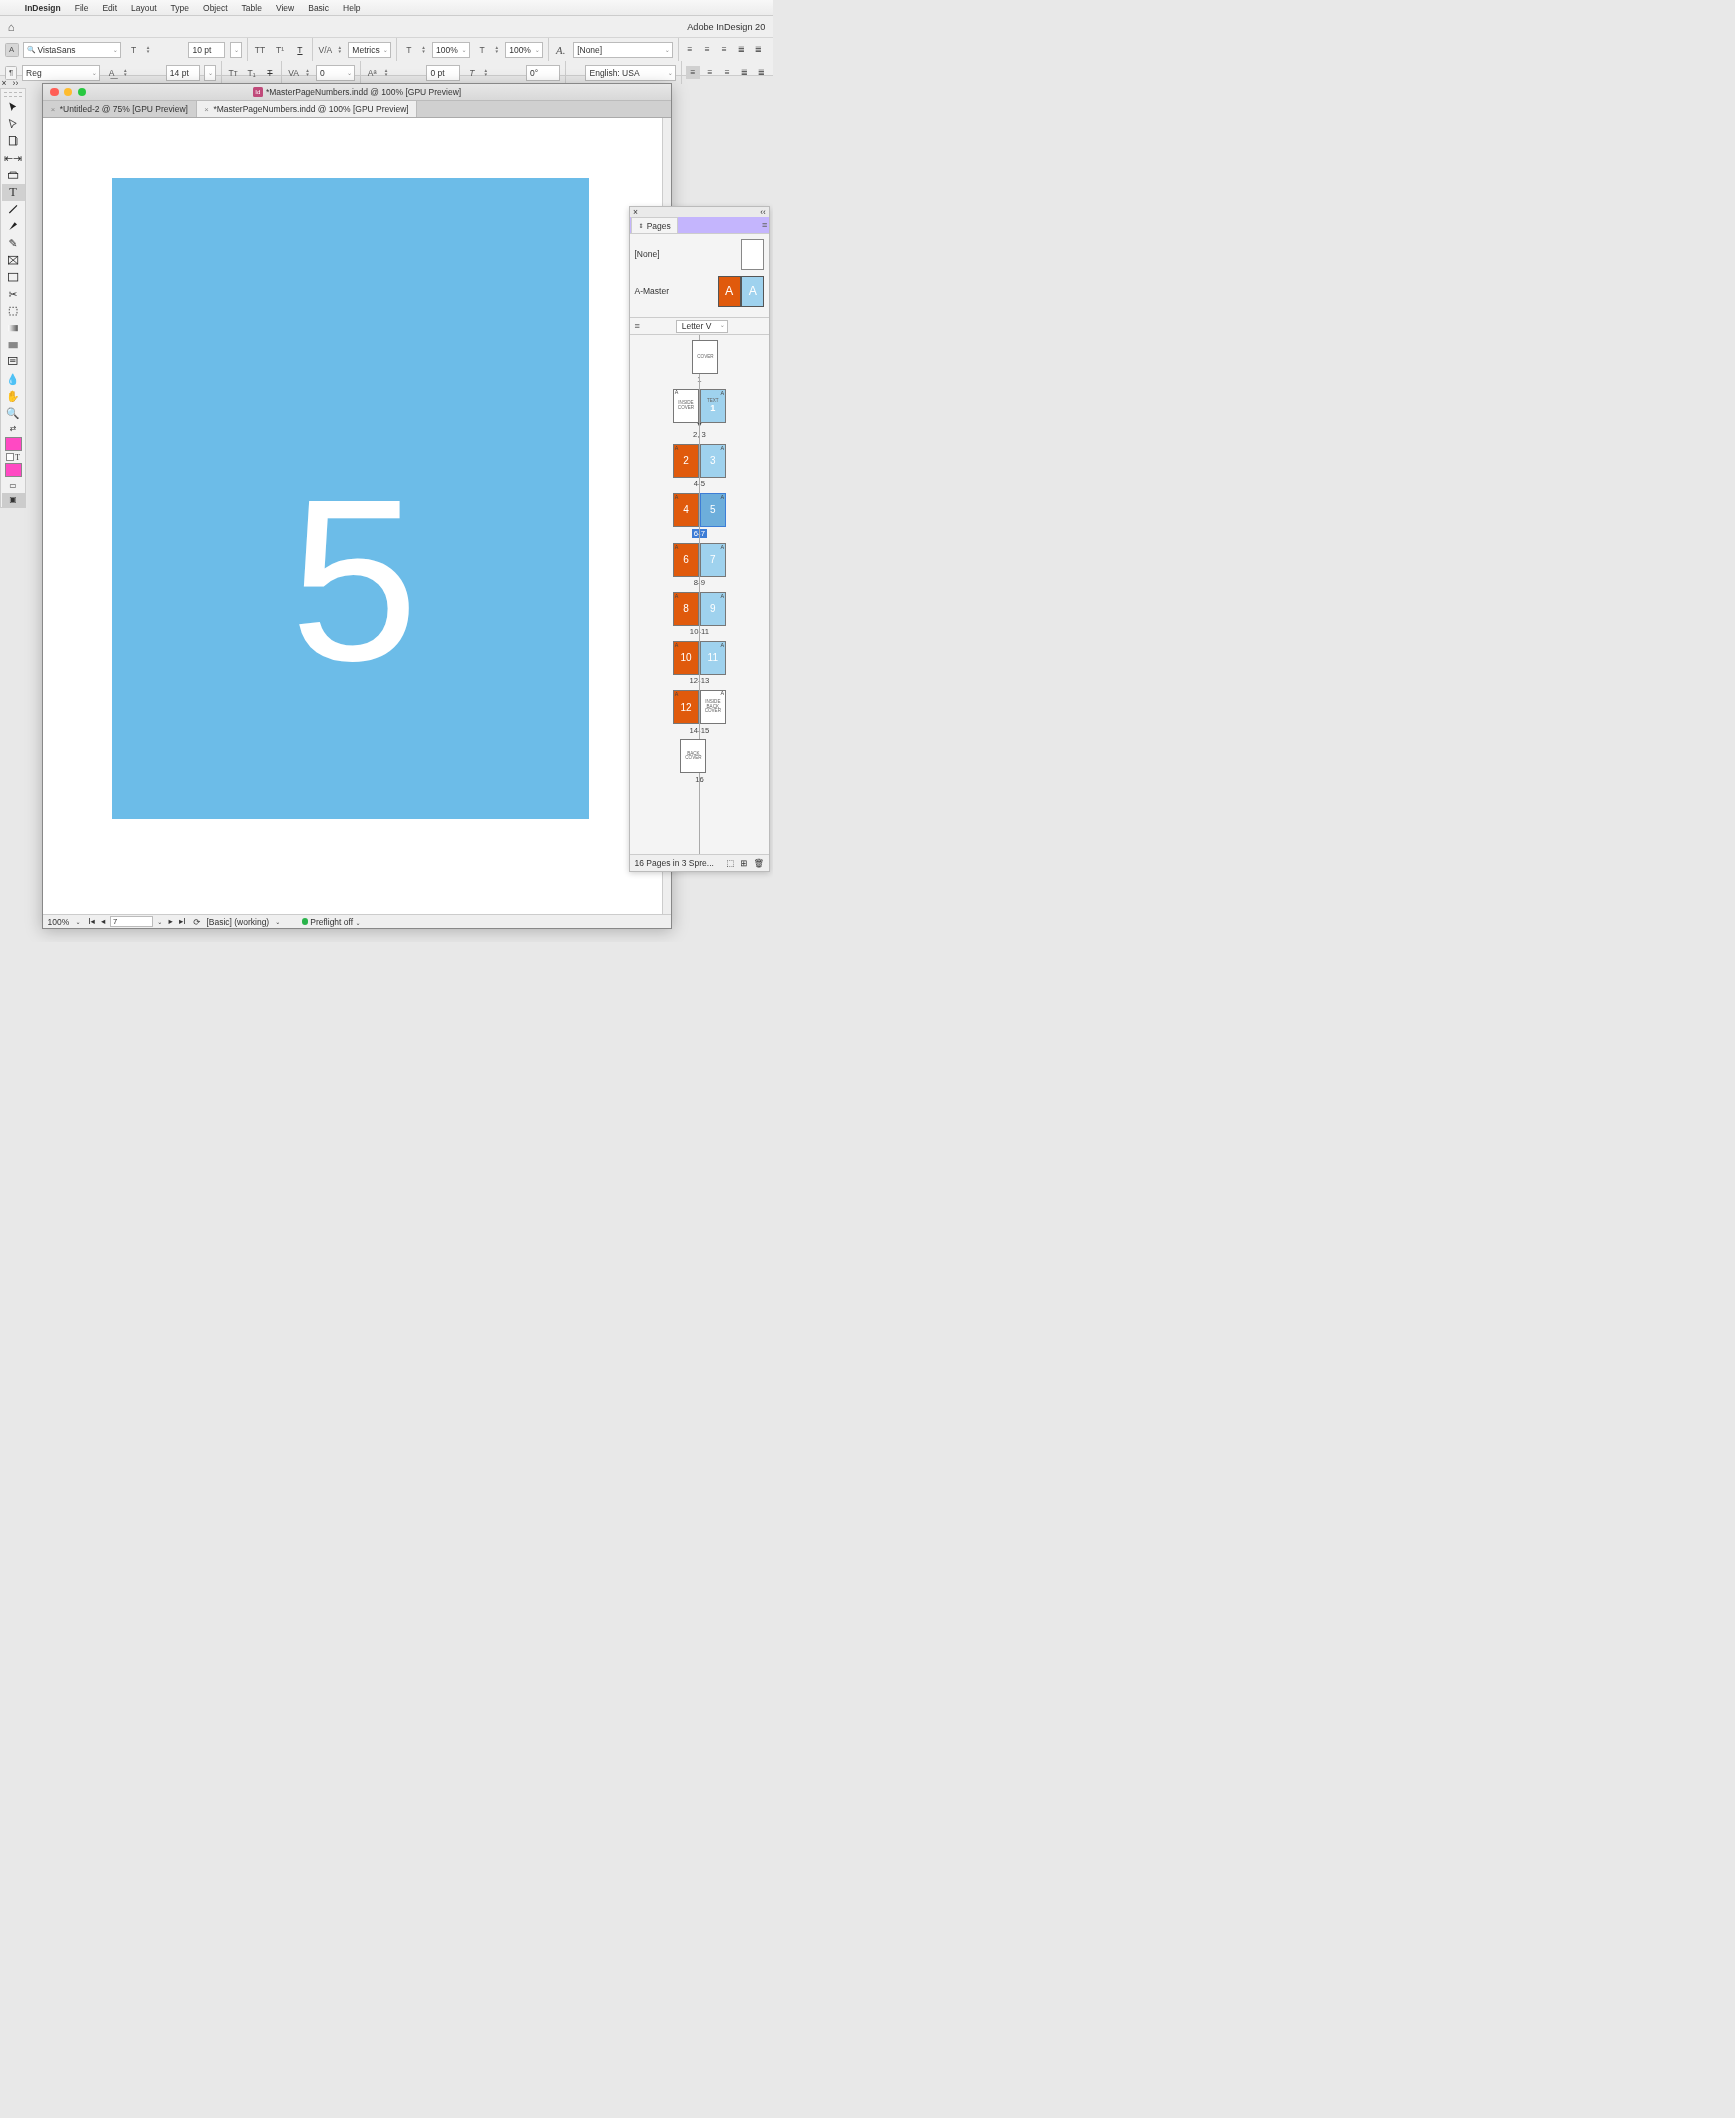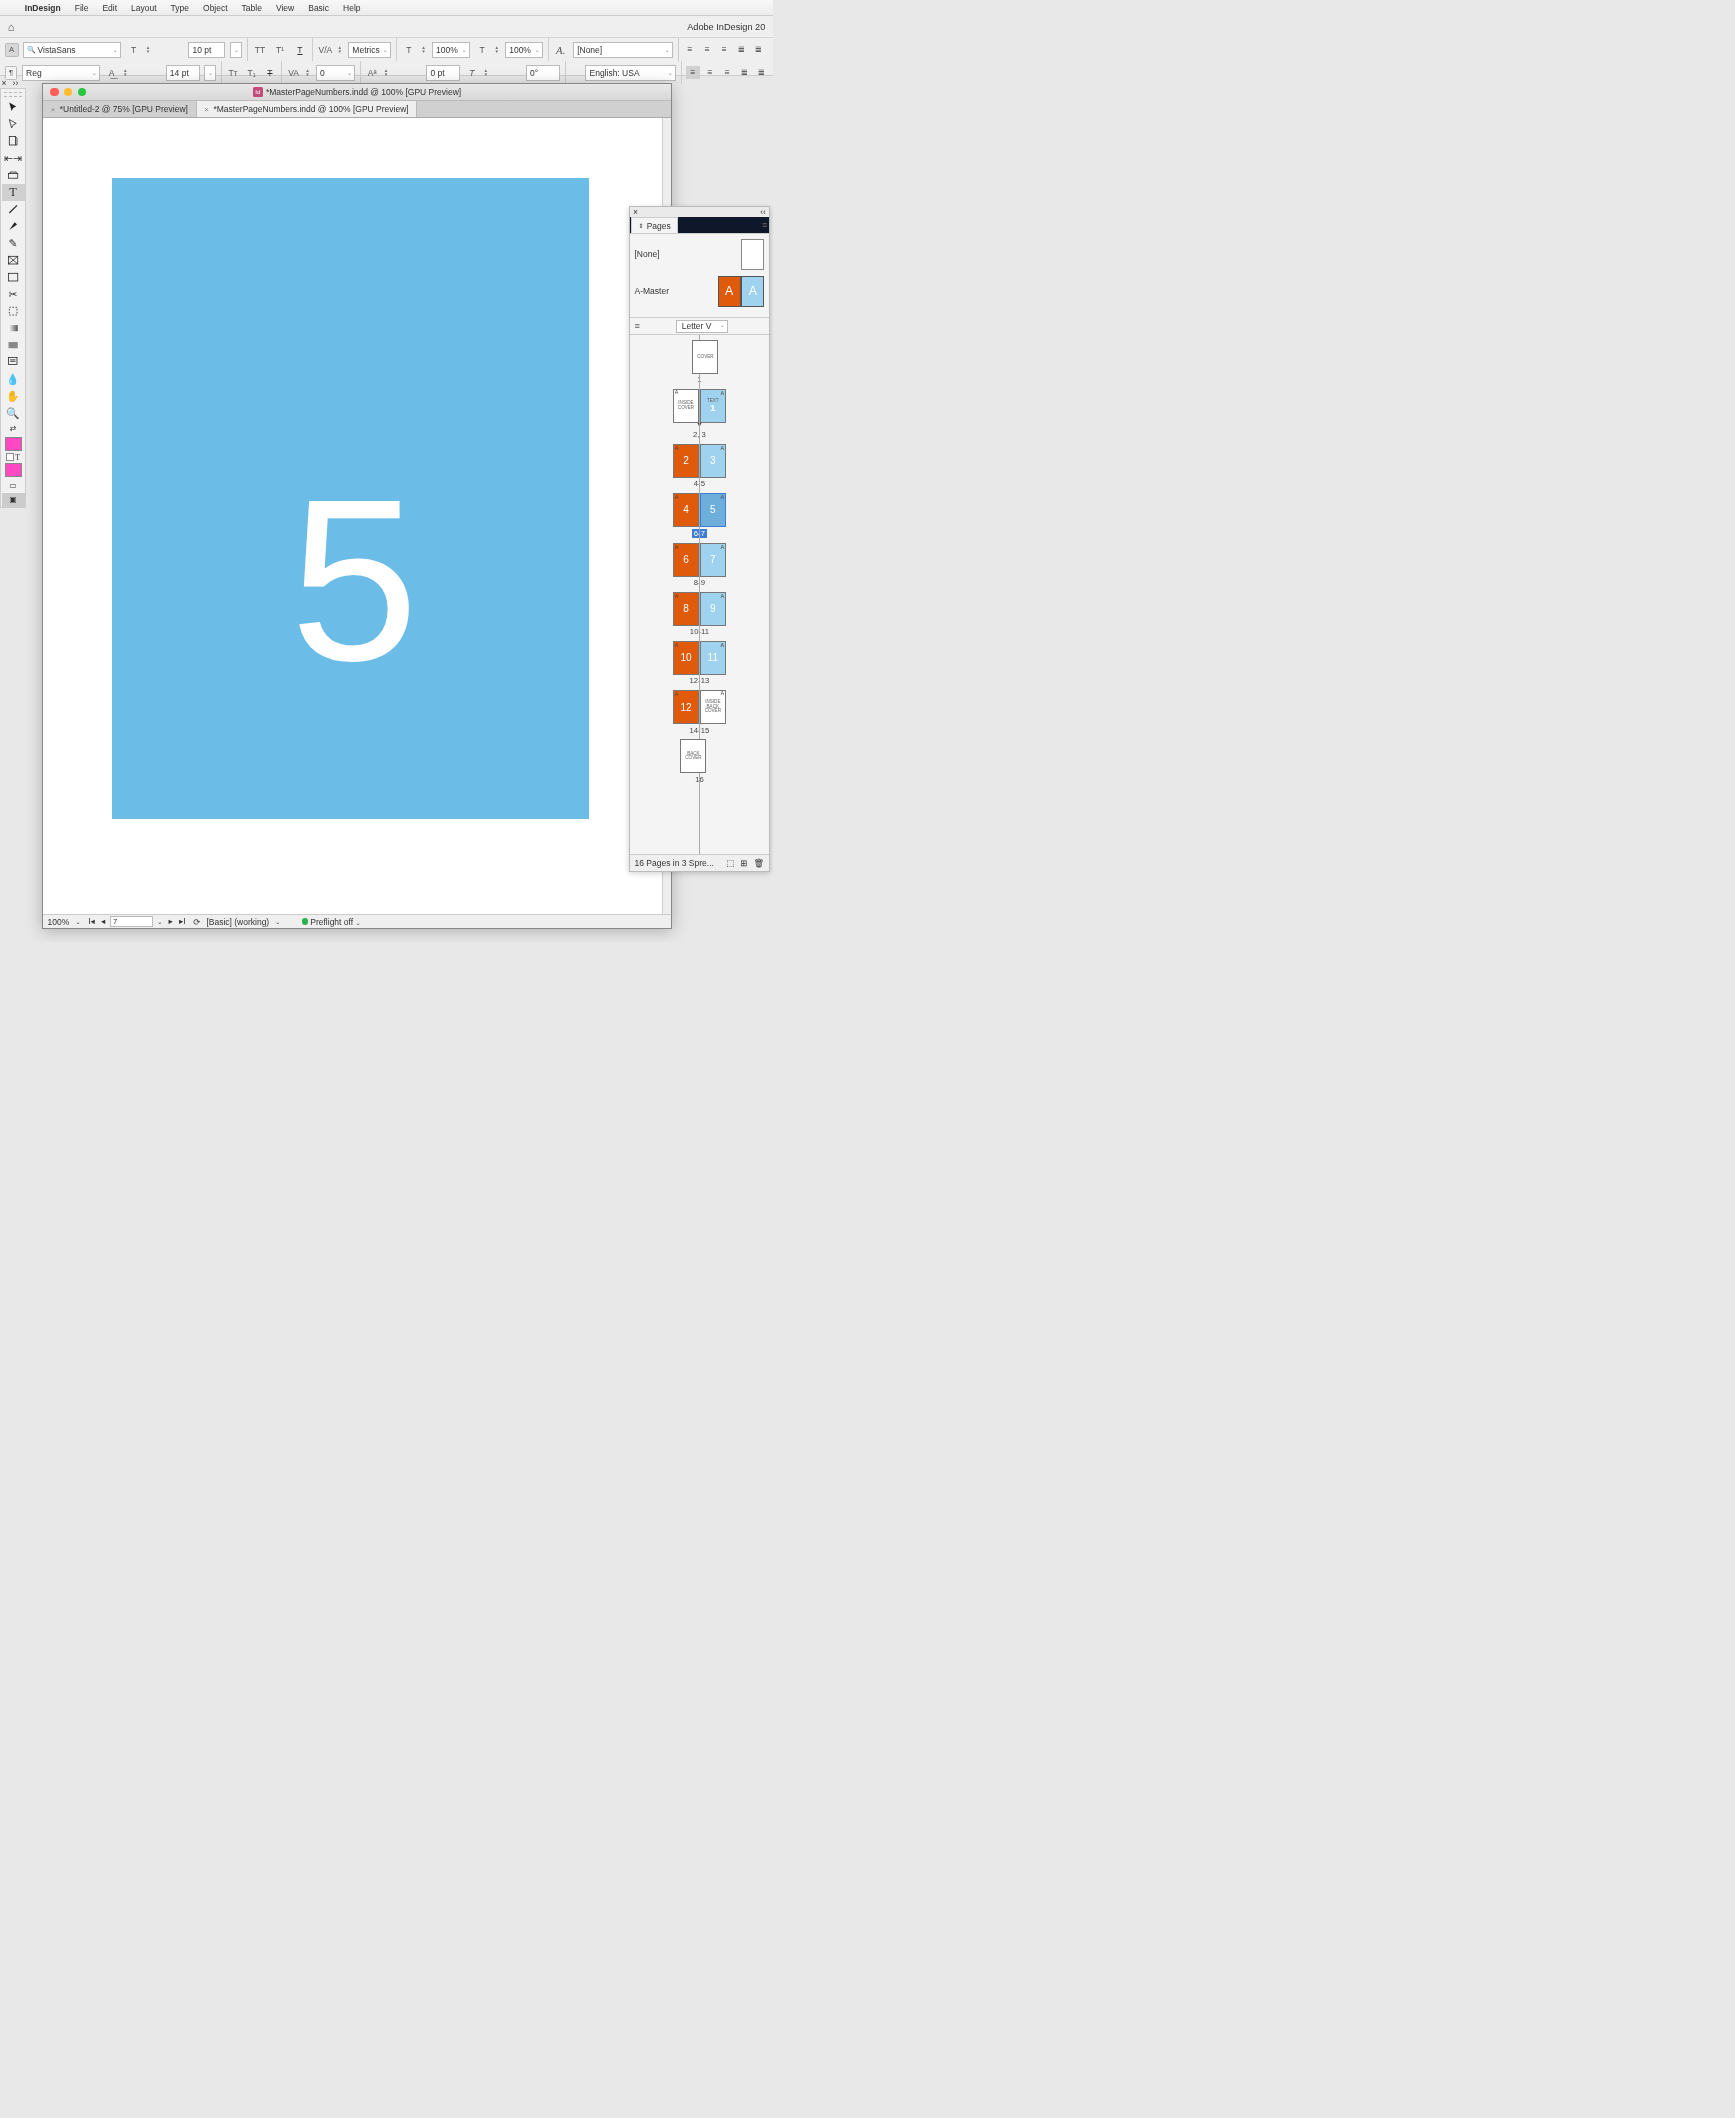--- a/index.html
+++ b/index.html
@@ -51,21 +51,21 @@
 .page{position:absolute;left:69px;top:60px;width:477px;height:641px;background:#6cbce8;}
 .pg-num{position:absolute;left:0;right:0;top:269px;text-align:center;font-size:231px;font-weight:500;color:#fff;font-family:"Helvetica Neue",Arial,sans-serif;letter-spacing:-7.7px;}
 .statusbar{position:absolute;bottom:0;left:0;right:0;height:14px;background:#efefef;border-top:0.8px solid #ccc;display:flex;align-items:center;font-size:8.5px;color:#555;gap:6.1px;padding:0 4.6px;}
 .statusbar .nav{display:flex;align-items:center;gap:3.1px;}
 .statusbar .nav span{cursor:pointer;padding:0 1.5px;}
 .statusbar input{width:43px;height:10.8px;border:0.8px solid #bbb;font-size:7.7px;padding:0 2.3px;}
 .pf-dot{width:6.1px;height:6.1px;border-radius:50%;background:#29b34a;display:inline-block;margin-right:2.3px;}
 
 .panel{position:absolute;right:3.1px;top:206px;width:141px;background:#f4f4f4;border:0.8px solid #bbb;box-shadow:0 1.5px 6.1px rgba(0,0,0,.2);}
 .panel-top{height:10px;display:flex;align-items:center;justify-content:space-between;padding:0 3.1px;background:#eaeaea;font-size:7px;color:#888;}
-.panel-tabs{height:17px;display:flex;align-items:center;background:#0f172a;border-bottom:0.8px solid #ccc;padding:0 1.5px;justify-content:space-between;}
+.panel-tabs{height:17px;display:flex;align-items:center;background:#c4b5fd;border-bottom:0.8px solid #ccc;padding:0 1.5px;justify-content:space-between;}
 .panel-tabs .pt{background:#f4f4f4;border:0.8px solid #ccc;border-bottom:none;padding:2.3px 6.1px;font-size:8.5px;display:flex;align-items:center;gap:3.1px;}
 .menu-icon{font-size:9.2px;color:#666;}
 .masters{padding:4.6px;border-bottom:0.8px solid #ccc;}
 .mrow{display:flex;align-items:center;justify-content:space-between;margin-bottom:6.1px;}
 .mrow .lbl{font-size:8.5px;flex:1;}
 .mthumb{width:23px;height:31px;border:0.8px solid #888;background:#fff;}
 .mspread{display:flex;gap:0.8px;}
 .mspread .pp{width:23px;height:31px;border:0.8px solid #555;font-size:12.3px;display:flex;align-items:center;justify-content:center;color:#fff;font-weight:500;}
 .mspread .pp.orange{background:#e05a0c;} .mspread .pp.blue{background:#9fd2ee;}
 .sizerow{height:17px;border-bottom:0.8px solid #ccc;display:flex;align-items:center;padding:0 4.6px;justify-content:space-between;}

